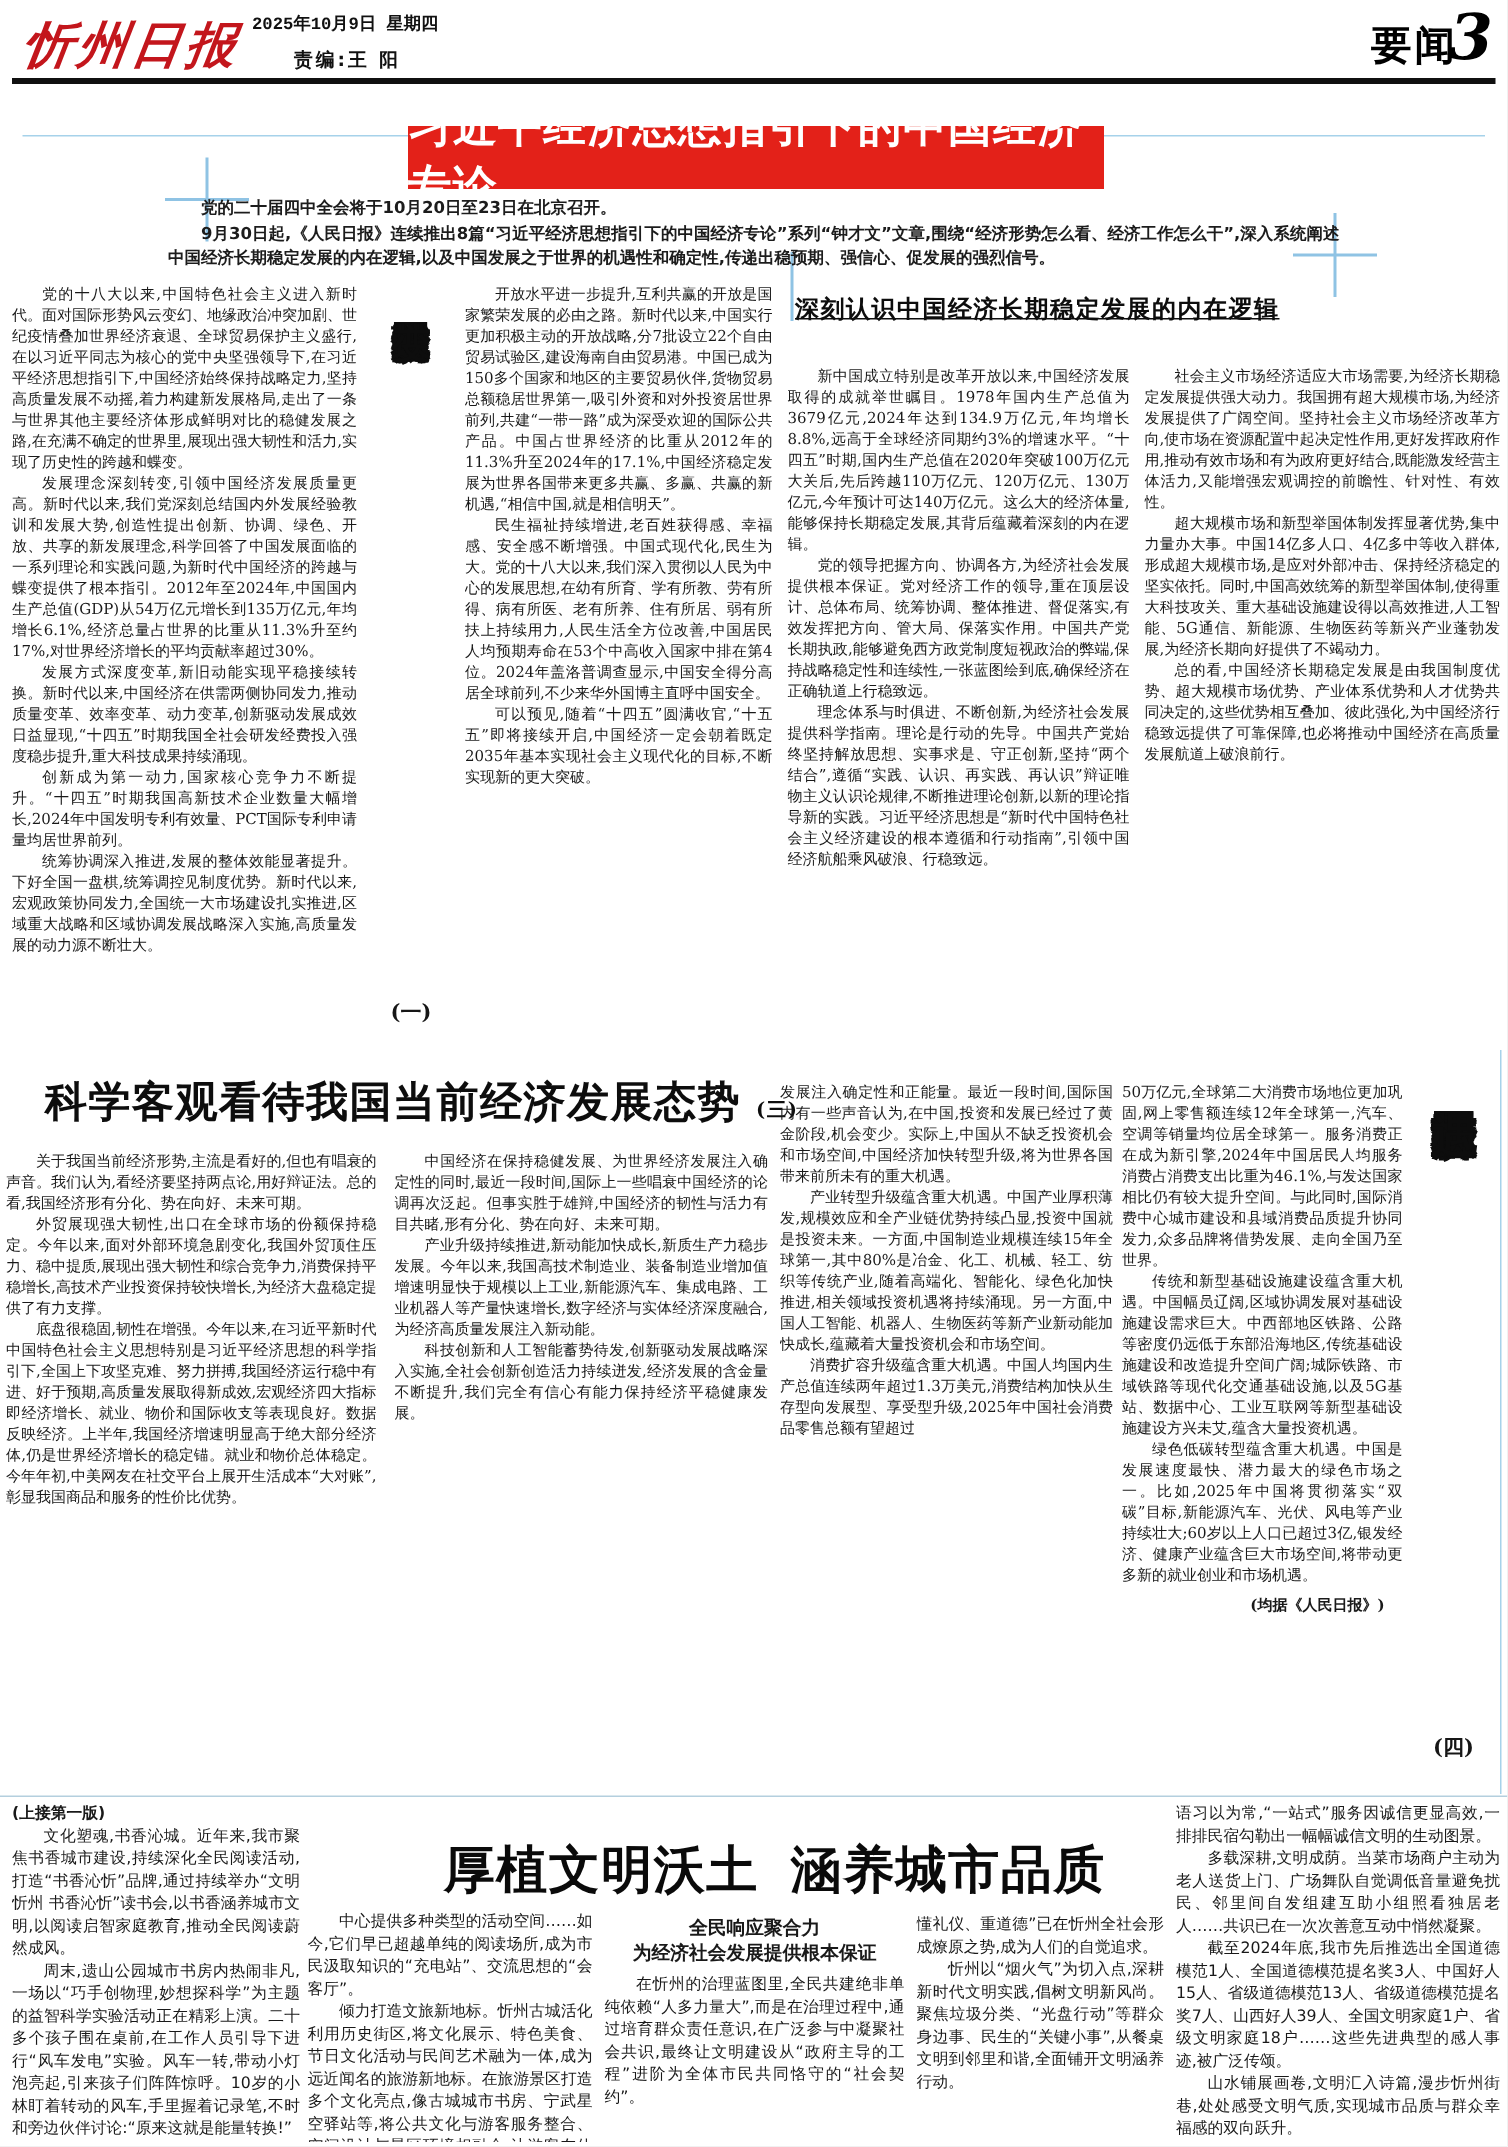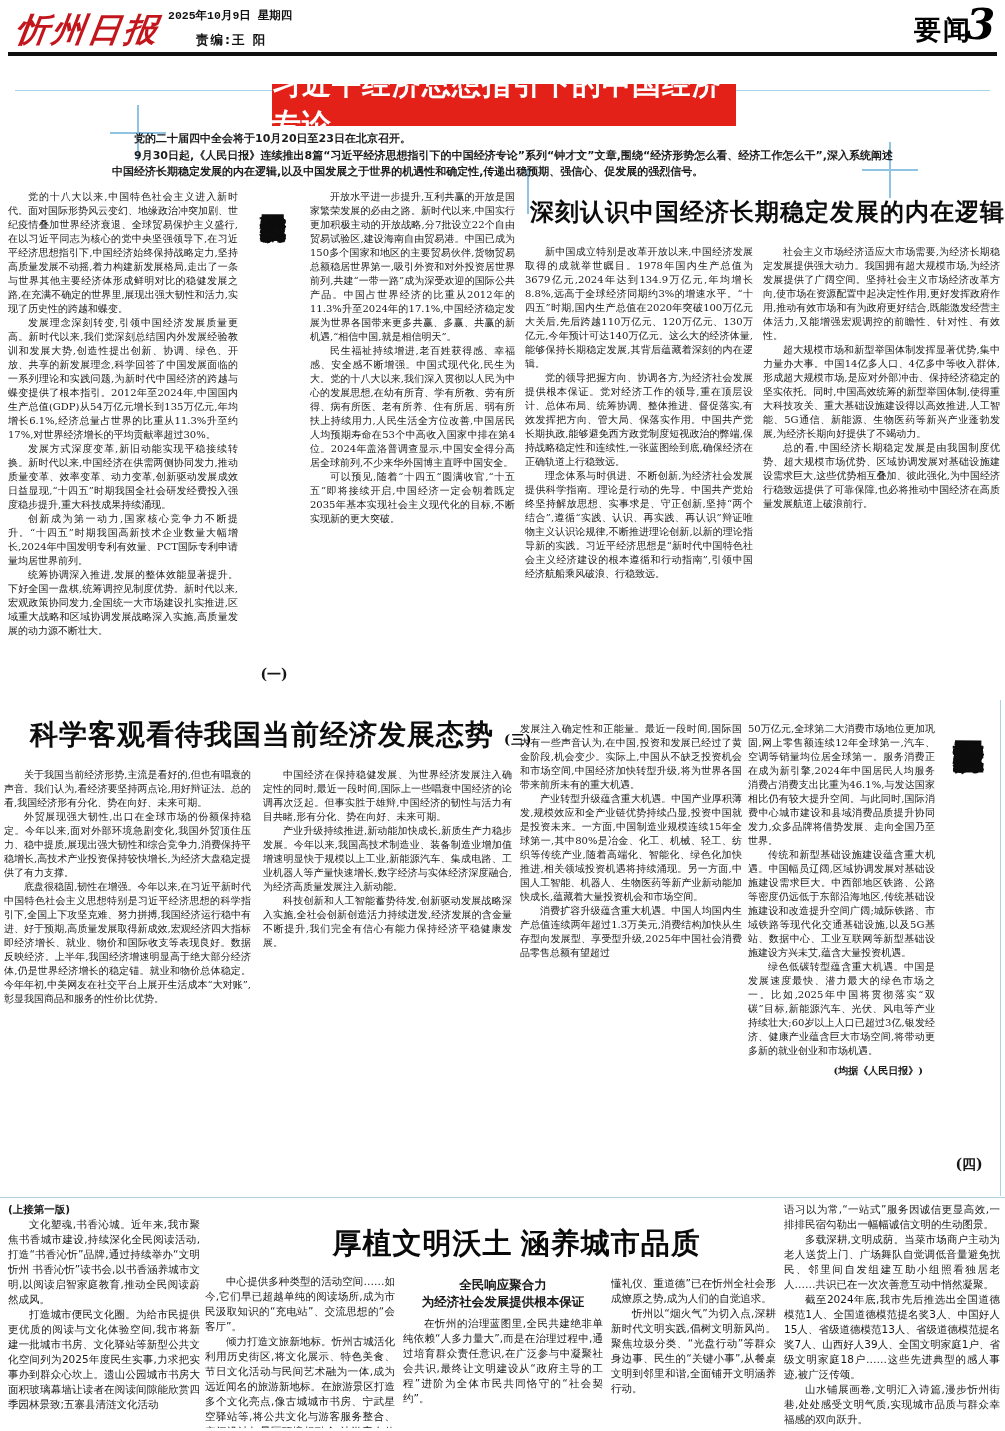--- a/index.html
+++ b/index.html
@@ -36,22 +36,22 @@
   .bodycol{position:absolute;overflow:hidden;font-size:10px;line-height:14px;text-align:justify;color:#191919;}
   .bodycol .para{margin:0;text-indent:2em;}
   .bodycol .para.noind{text-indent:0;}
   .vtitle{position:absolute;display:flex;flex-direction:column;align-items:center;}
   .vtitle .vt{writing-mode:vertical-rl;font-weight:bold;color:#0d0d0d;font-family:"DejaVu Serif",serif;}
   .vtitle .vpart{font-weight:bold;margin-top:10px;font-family:"DejaVu Serif",serif;}
   .htitle{position:absolute;font-weight:bold;color:#0d0d0d;font-family:"DejaVu Serif",serif;white-space:nowrap;}
   .htitle .hpart{font-size:13px;font-weight:bold;margin-left:10px;}
   .attribution{text-align:right;font-weight:bold;margin-top:6px;padding-right:12px;}
   
-  .feature-title{position:absolute;left:258px;top:1224px;width:517px;text-align:center;font-size:29px;
-        font-weight:bold;color:#0a0a0a;font-family:Liberation Serif, serif;letter-spacing:1px;white-space:nowrap;}
+  .feature-title{position:absolute;left:258px;top:1224px;width:517px;text-align:center;font-size:34px;
+        font-weight:bold;color:#0a0a0a;font-family:Liberation Mono, monospace;letter-spacing:1px;white-space:nowrap;}
   .subhead{text-align:center;font-weight:bold;font-family:"DejaVu Sans",sans-serif;font-size:12.5px;
         line-height:17px;margin:0 0 6px 0;}
   .cont-label{font-weight:bold;}
   .bottom-col{font-family:"DejaVu Sans",sans-serif;font-size:10.5px;line-height:15px;}
 </style>
 </head>
 <body>
 
 <div class="page">
 
@@ -93,32 +93,32 @@
   <div class="vtitle" style="left:244px;top:194px;width:60px;height:512px;">
     <span class="vt" style="font-size:26px;height:462px;">从全球视角看新时代中国经济的跨越与蝶变</span>
     <span class="vpart" style="font-size:14px;">(一)</span>
   </div>
   <div class="bodycol" style="left:310px;top:190px;width:205px;height:518px;">
       <p class="para">开放水平进一步提升,互利共赢的开放是国家繁荣发展的必由之路。新时代以来,中国实行更加积极主动的开放战略,分7批设立22个自由贸易试验区,建设海南自由贸易港。中国已成为150多个国家和地区的主要贸易伙伴,货物贸易总额稳居世界第一,吸引外资和对外投资居世界前列,共建“一带一路”成为深受欢迎的国际公共产品。中国占世界经济的比重从2012年的11.3%升至2024年的17.1%,中国经济稳定发展为世界各国带来更多共赢、多赢、共赢的新机遇,“相信中国,就是相信明天”。</p>
       <p class="para">民生福祉持续增进,老百姓获得感、幸福感、安全感不断增强。中国式现代化,民生为大。党的十八大以来,我们深入贯彻以人民为中心的发展思想,在幼有所育、学有所教、劳有所得、病有所医、老有所养、住有所居、弱有所扶上持续用力,人民生活全方位改善,中国居民人均预期寿命在53个中高收入国家中排在第4位。2024年盖洛普调查显示,中国安全得分高居全球前列,不少来华外国博主直呼中国安全。</p>
       <p class="para">可以预见,随着“十四五”圆满收官,“十五五”即将接续开启,中国经济一定会朝着既定2035年基本实现社会主义现代化的目标,不断实现新的更大突破。</p>
     </div>
 
-  <div class="htitle" style="left:530px;top:196px;font-size:24px;letter-spacing:1px;">
+  <div class="htitle" style="left:530px;top:196px;font-size:16px;letter-spacing:1px;text-decoration:underline;">
     <span>深刻认识中国经济长期稳定发展的内在逻辑</span>
   </div>
   <div class="bodycol" style="left:525px;top:245px;width:228px;height:463px;">
       <p class="para">新中国成立特别是改革开放以来,中国经济发展取得的成就举世瞩目。1978年国内生产总值为3679亿元,2024年达到134.9万亿元,年均增长8.8%,远高于全球经济同期约3%的增速水平。“十四五”时期,国内生产总值在2020年突破100万亿元大关后,先后跨越110万亿元、120万亿元、130万亿元,今年预计可达140万亿元。这么大的经济体量,能够保持长期稳定发展,其背后蕴藏着深刻的内在逻辑。</p>
       <p class="para">党的领导把握方向、协调各方,为经济社会发展提供根本保证。党对经济工作的领导,重在顶层设计、总体布局、统筹协调、整体推进、督促落实,有效发挥把方向、管大局、保落实作用。中国共产党长期执政,能够避免西方政党制度短视政治的弊端,保持战略稳定性和连续性,一张蓝图绘到底,确保经济在正确轨道上行稳致远。</p>
       <p class="para">理念体系与时俱进、不断创新,为经济社会发展提供科学指南。理论是行动的先导。中国共产党始终坚持解放思想、实事求是、守正创新,坚持“两个结合”,遵循“实践、认识、再实践、再认识”辩证唯物主义认识论规律,不断推进理论创新,以新的理论指导新的实践。习近平经济思想是“新时代中国特色社会主义经济建设的根本遵循和行动指南”,引领中国经济航船乘风破浪、行稳致远。</p>
     </div>
   <div class="bodycol" style="left:763px;top:245px;width:237px;height:463px;">
       <p class="para">社会主义市场经济适应大市场需要,为经济长期稳定发展提供强大动力。我国拥有超大规模市场,为经济发展提供了广阔空间。坚持社会主义市场经济改革方向,使市场在资源配置中起决定性作用,更好发挥政府作用,推动有效市场和有为政府更好结合,既能激发经营主体活力,又能增强宏观调控的前瞻性、针对性、有效性。</p>
       <p class="para">超大规模市场和新型举国体制发挥显著优势,集中力量办大事。中国14亿多人口、4亿多中等收入群体,形成超大规模市场,是应对外部冲击、保持经济稳定的坚实依托。同时,中国高效统筹的新型举国体制,使得重大科技攻关、重大基础设施建设得以高效推进,人工智能、5G通信、新能源、生物医药等新兴产业蓬勃发展,为经济长期向好提供了不竭动力。</p>
-      <p class="para">总的看,中国经济长期稳定发展是由我国制度优势、超大规模市场优势、区域协调发展对基础设施建设需求巨大,这些优势相互叠加、彼此强化,为中国经济行稳致远提供了可靠保障,也必将推动中国经济在高质量发展航道上破浪前行。</p>
+      <p class="para">总的看,中国经济长期稳定发展是由我国制度优势、超大规模市场优势、产业体系优势和人才优势共同决定的,这些优势相互叠加、彼此强化,为中国经济行稳致远提供了可靠保障,也必将推动中国经济在高质量发展航道上破浪前行。</p>
     </div>
 
   <div class="htitle" style="left:30px;top:716px;font-size:28px;letter-spacing:1px;">
     <span>科学客观看待我国当前经济发展态势</span><span class="hpart">(三)</span>
   </div>
   <div class="bodycol" style="left:4px;top:768px;width:247px;height:425px;">
       <p class="para">关于我国当前经济形势,主流是看好的,但也有唱衰的声音。我们认为,看经济要坚持两点论,用好辩证法。总的看,我国经济形有分化、势在向好、未来可期。</p>
       <p class="para">外贸展现强大韧性,出口在全球市场的份额保持稳定。今年以来,面对外部环境急剧变化,我国外贸顶住压力、稳中提质,展现出强大韧性和综合竞争力,消费保持平稳增长,高技术产业投资保持较快增长,为经济大盘稳定提供了有力支撑。</p>
       <p class="para">底盘很稳固,韧性在增强。今年以来,在习近平新时代中国特色社会主义思想特别是习近平经济思想的科学指引下,全国上下攻坚克难、努力拼搏,我国经济运行稳中有进、好于预期,高质量发展取得新成效,宏观经济四大指标即经济增长、就业、物价和国际收支等表现良好。数据反映经济。上半年,我国经济增速明显高于绝大部分经济体,仍是世界经济增长的稳定锚。就业和物价总体稳定。今年年初,中美网友在社交平台上展开生活成本“大对账”,彰显我国商品和服务的性价比优势。</p>
     </div>
@@ -143,20 +143,21 @@
   </div>
   <div class="vtitle" style="left:938px;top:716px;width:62px;height:478px;">
     <span class="vt" style="font-size:31px;height:430px;">中国经济转型升级蕴含重大机遇</span>
     <span class="vpart" style="font-size:14px;">(四)</span>
   </div>
 
   <div class="bodycol bottom-col" style="left:8px;top:1202px;width:192px;height:226px;">
     <p class="para noind cont-label">(上接第一版)</p>
     <div>
         <p class="para">文化塑魂,书香沁城。近年来,我市聚焦书香城市建设,持续深化全民阅读活动,打造“书香沁忻”品牌,通过持续举办“文明忻州 书香沁忻”读书会,以书香涵养城市文明,以阅读启智家庭教育,推动全民阅读蔚然成风。</p>
+        <p class="para">周末,遗山公园城市书房内热闹非凡,一场以“巧手创物理,妙想探科学”为主题的益智科学实验活动正在精彩上演。二十多个孩子围在桌前,在工作人员引导下进行“风车发电”实验。风车一转,带动小灯泡亮起,引来孩子们阵阵惊呼。10岁的小林盯着转动的风车,手里握着记录笔,不时和旁边伙伴讨论:“原来这就是能量转换!”</p>
         <p class="para">打造城市便民文化圈。为给市民提供更优质的阅读与文化体验空间,我市将新建一批城市书房、文化驿站等新型公共文化空间列为2025年度民生实事,力求把实事办到群众心坎上。遗山公园城市书房大面积玻璃幕墙让读者在阅读间隙能欣赏四季园林景致;五寨县清涟文化活动</p>
       </div>
   </div>
 
   <div class="feature-title">厚植文明沃土  涵养城市品质</div>
 
   <div class="bodycol bottom-col" style="left:205px;top:1274px;width:190px;height:154px;">
       <p class="para">中心提供多种类型的活动空间……如今,它们早已超越单纯的阅读场所,成为市民汲取知识的“充电站”、交流思想的“会客厅”。</p>
       <p class="para">倾力打造文旅新地标。忻州古城活化利用历史街区,将文化展示、特色美食、节日文化活动与民间艺术融为一体,成为远近闻名的旅游新地标。在旅游景区打造多个文化亮点,像古城城市书房、宁武星空驿站等,将公共文化与游客服务整合、空间设计与景区环境相融合,让游客在休憩中浸润书香,收获一致好评。</p>
     </div>

